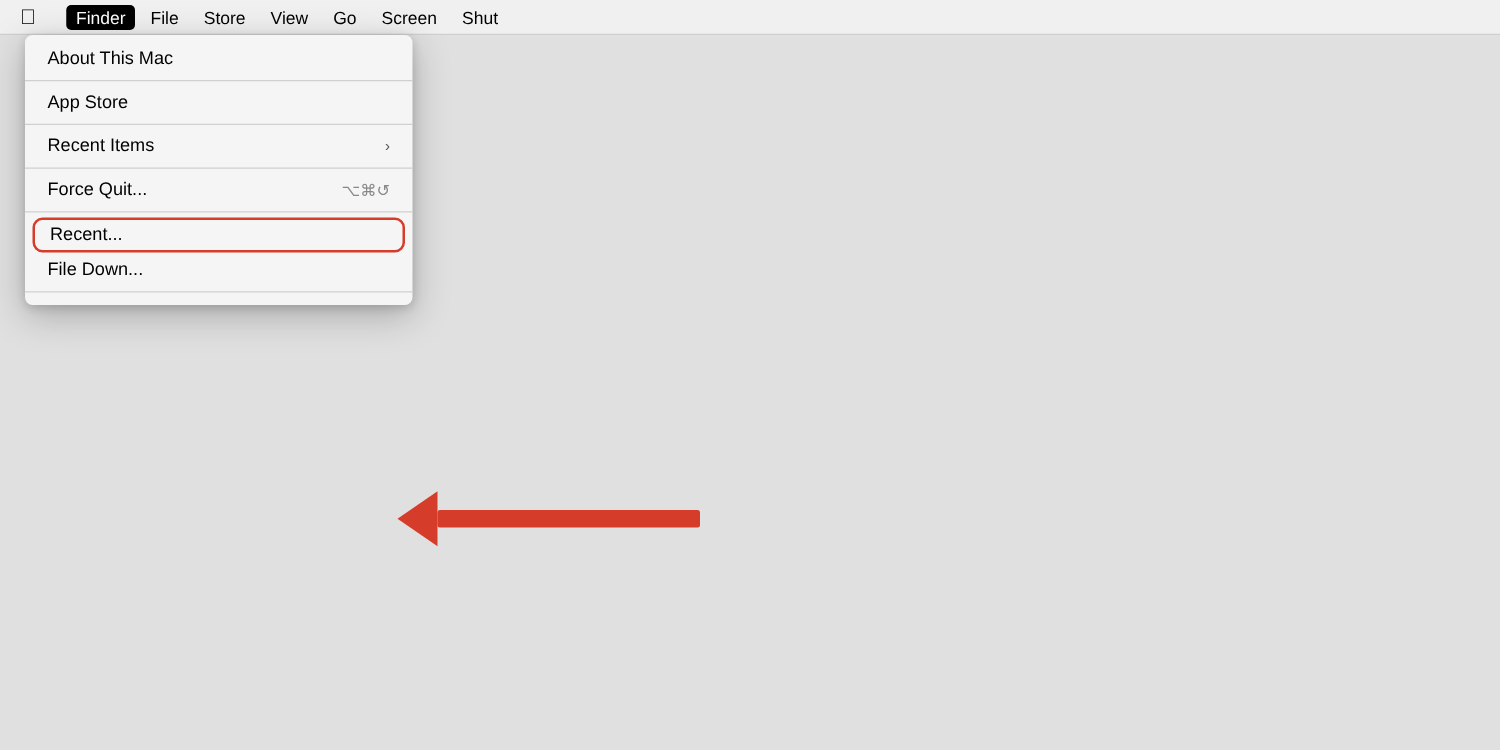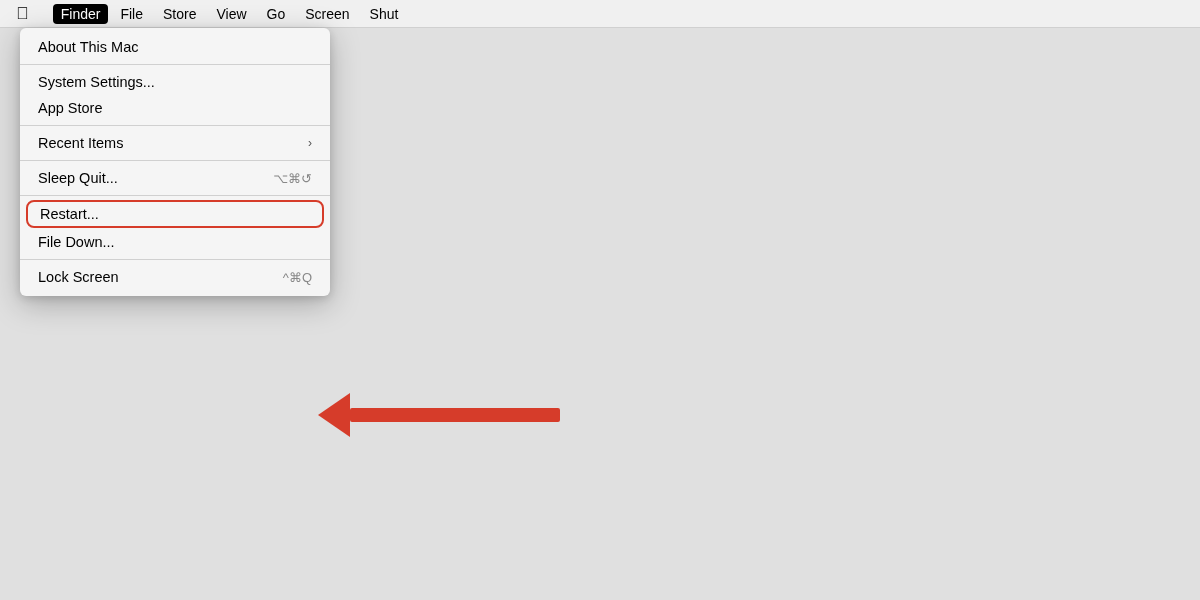--- a/index.html
+++ b/index.html
@@ -138,55 +138,48 @@
   <span class="menubar-item">Shut</span>
 </div>
 
 <div class="dropdown-menu">
 
   <div class="menu-item">
     <span>About This Mac</span>
   </div>
   <div class="menu-separator"></div>
 
-  <div class="menu-item">
-    <span>System Settings...</span>
-  </div>
 
   <div class="menu-item">
     <span>App Store</span>
   </div>
   <div class="menu-separator"></div>
 
   <div class="menu-item">
     <span>Recent Items</span>
     <span class="chevron">›</span>
   </div>
   <div class="menu-separator"></div>
 
   <div class="menu-item">
-    <span>Sleep Quit...</span>
+    <span>Force Quit...</span>
     <span class="shortcut">⌥⌘↺</span>
   </div>
   <div class="menu-separator"></div>
 
 
   <div class="menu-item restart-item">
-    <span>Restart...</span>
+    <span>Recent...</span>
   </div>
 
   <div class="menu-item">
     <span>File Down...</span>
   </div>
   <div class="menu-separator"></div>
 
-  <div class="menu-item">
-    <span>Lock Screen</span>
-    <span class="shortcut">^⌘Q</span>
-  </div>
 
 
 </div>
 
 <div class="arrow-annotation">
   <div class="arrow-head"></div>
   <div class="arrow-shaft"></div>
 </div>
 
 </body></html>

